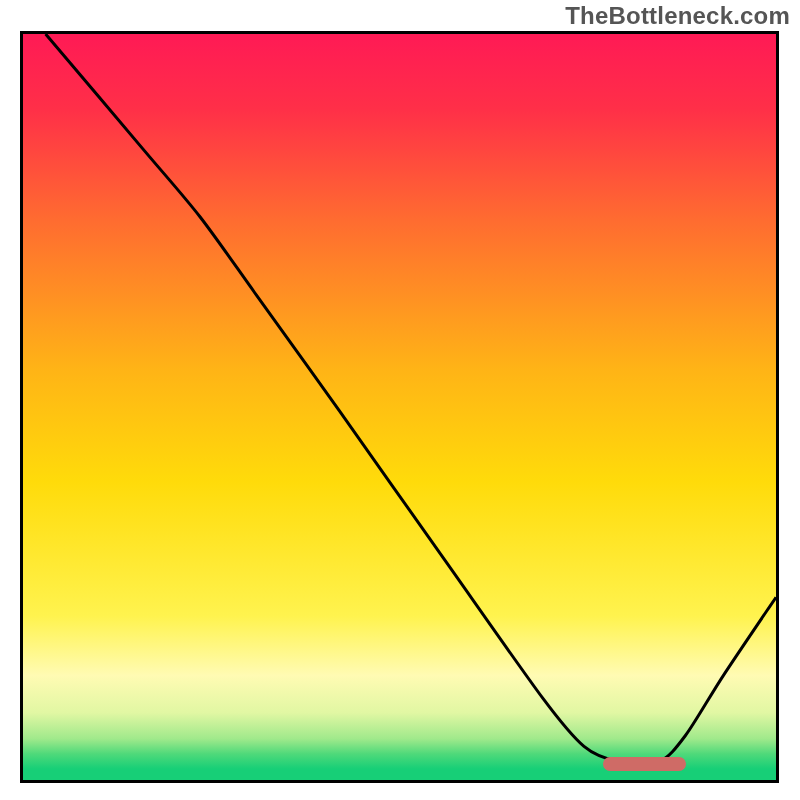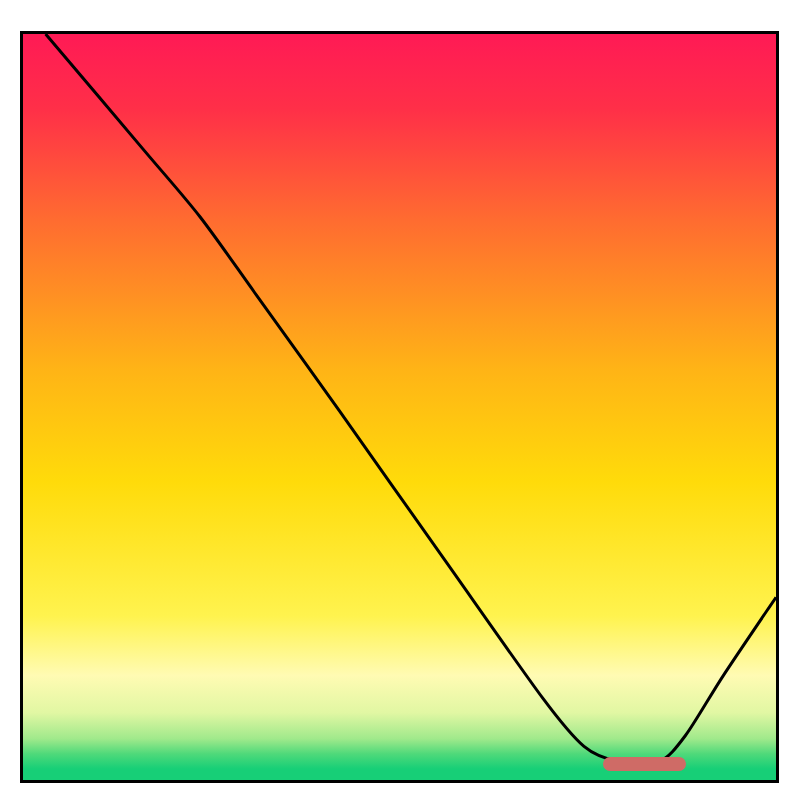--- a/index.html
+++ b/index.html
@@ -47,20 +47,21 @@
     position: absolute;
     height: 14px;
     border-radius: 7px;
     background: #cf6b66;
   }
 </style>
 </head>
 <body>
 
 <div class="container">
+  <div class="watermark">TheBottleneck.com</div>
 
   <div class="plot-frame">
 
     <svg class="gradient-bg" width="100%" height="100%" preserveAspectRatio="none" viewBox="0 0 100 100">
       <defs>
         <linearGradient id="bg-grad" x1="0" y1="0" x2="0" y2="1">
             <stop offset="0%" stop-color="#ff1a55"></stop>
             <stop offset="10%" stop-color="#ff2f48"></stop>
             <stop offset="25%" stop-color="#ff6c30"></stop>
             <stop offset="45%" stop-color="#ffb416"></stop>

